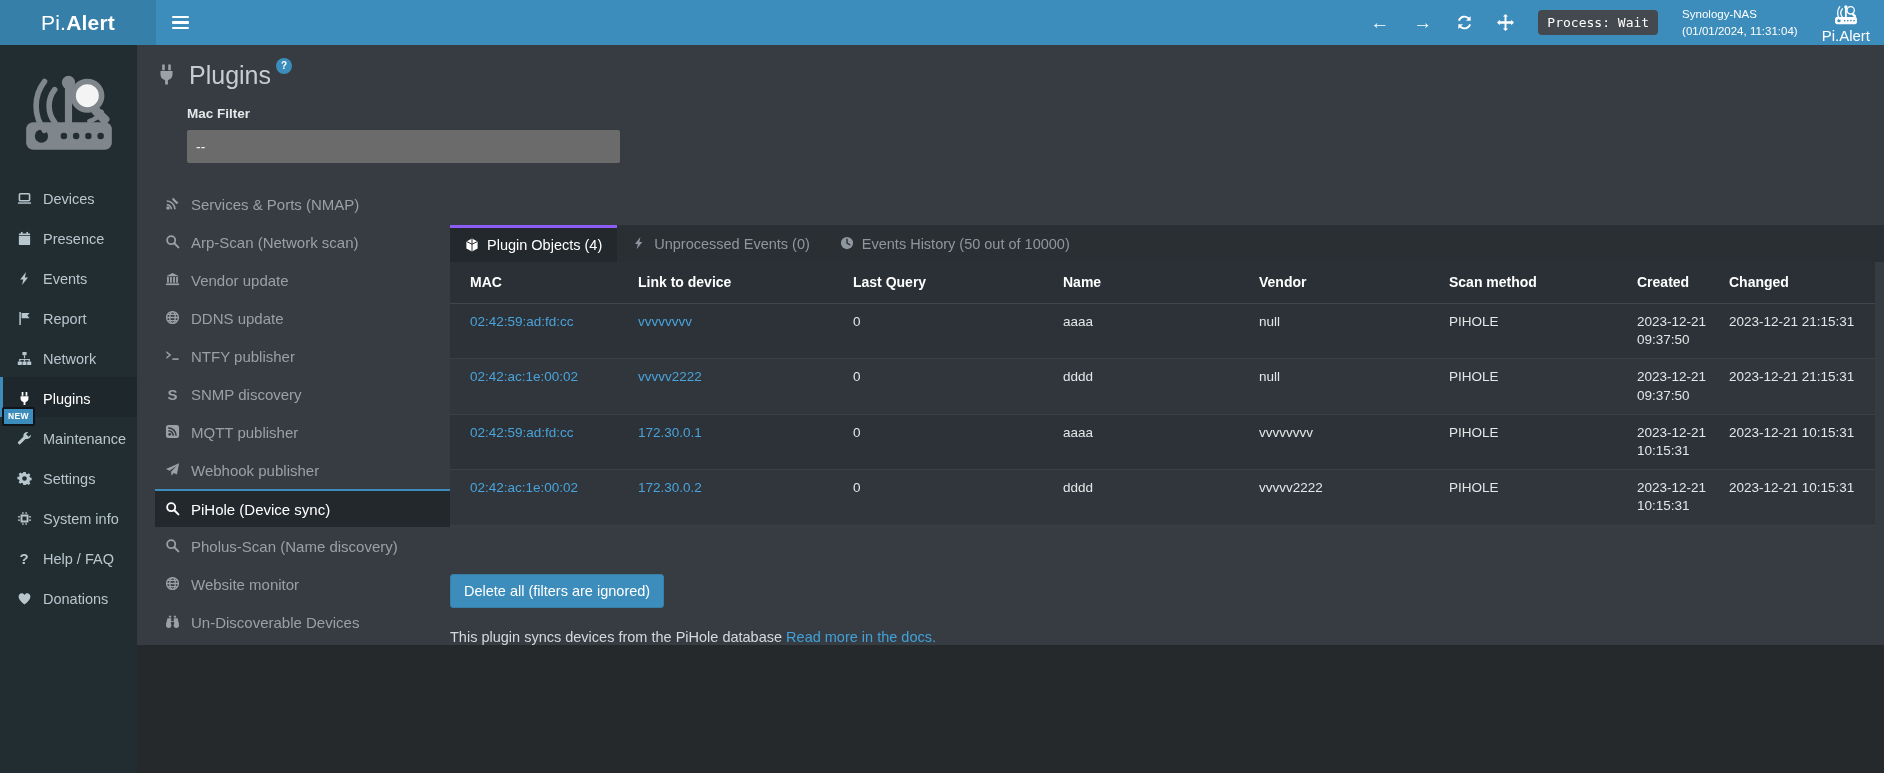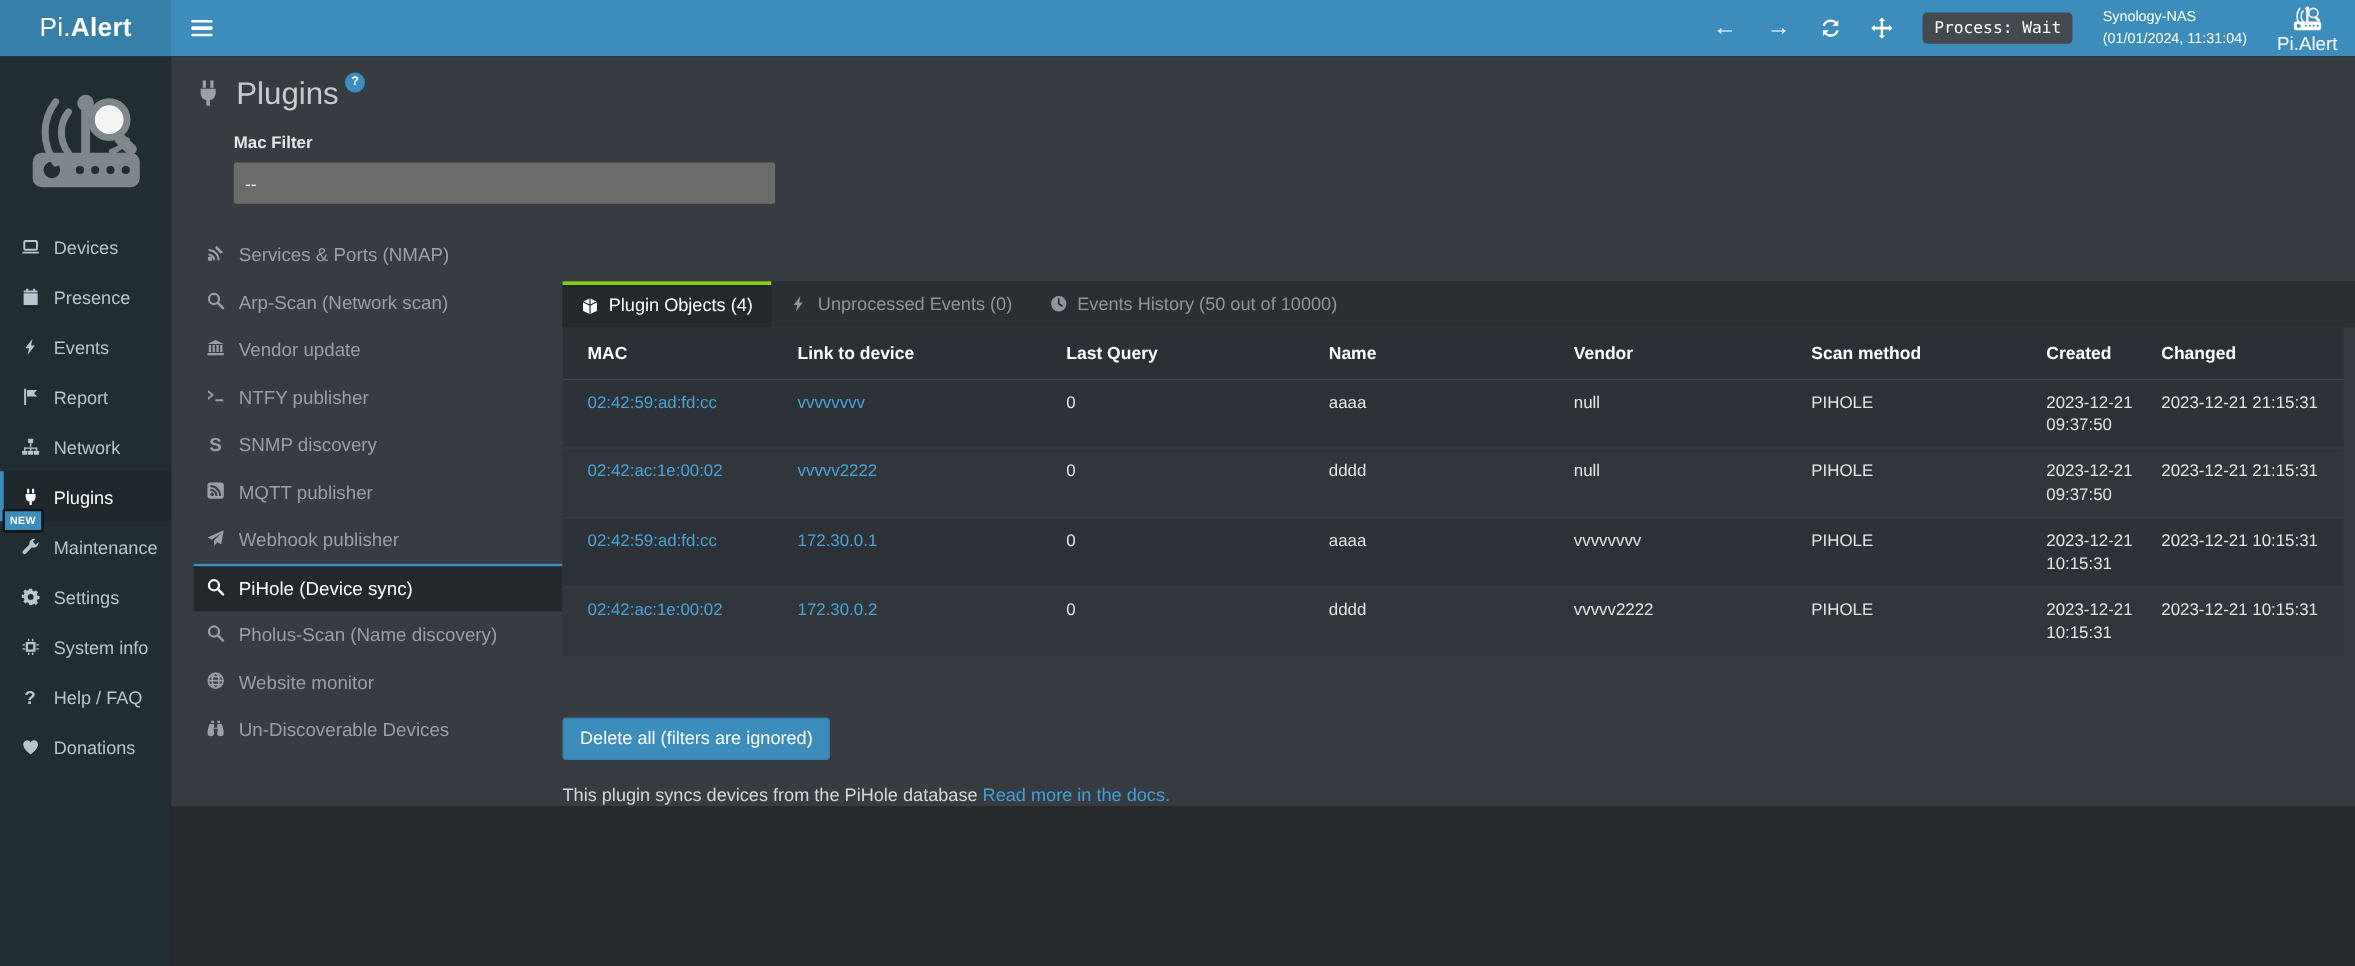--- a/index.html
+++ b/index.html
@@ -1,21 +1,21 @@
 <!DOCTYPE html>
 <html><head>
 <meta charset="utf-8">
 <style>
   * { margin:0; padding:0; box-sizing:border-box; }
   html,body { width:1884px; height:773px; overflow:hidden; background:#26292c;
     font-family:"Liberation Sans", sans-serif; }
 
   
   .topbar { height:45px; display:flex; background:#3c8dbc; color:#fff; }
-  .brand { width:137px; background:#367fa9; display:flex; align-items:center; justify-content:center;
+  .brand { width:156px; background:#367fa9; display:flex; align-items:center; justify-content:center;
     font-size:21px; letter-spacing:.2px; flex:none; }
   .brand b { font-weight:700; }
   .topnav { flex:1; display:flex; align-items:center; padding:0 14px 0 12px; }
   .hamburger { width:38px; height:45px; display:flex; flex-direction:column; justify-content:center;
     gap:3px; cursor:pointer; padding-left:4px; }
   .hamburger span { width:17px; height:2.5px; background:#fff; border-radius:1px; }
   .top-right { margin-left:auto; display:flex; align-items:center; gap:24px; }
   .nav-ico { font-size:19px; font-weight:bold; color:#fff; cursor:pointer; line-height:1; }
   .nav-ico svg { width:17px; height:17px; display:block; }
   .proc-badge { font-family:"DejaVu Sans Mono", monospace; font-size:13px; background:#43494e;
@@ -57,21 +57,21 @@
   .plugin-nav { width:295px; flex:none; }
   .pnav-item { display:flex; align-items:center; gap:9px; padding:9px 8px; color:#9aa0a6;
     font-size:15px; cursor:pointer; min-height:38px; }
   .pnav-item.active { background:#23282d; color:#fff; border-top:2px solid #3c8dbc; }
   .pnav-item .icon { width:19px; text-align:center; font-size:15px; flex:none; }
 
   .tab-panel { flex:1; margin-top:40px; min-width:0; }
   .tab-strip { display:flex; background:#2a2f34; height:37px; }
   .tab { display:flex; align-items:center; gap:8px; padding:0 15px; font-size:14.5px; color:#8f979e;
     cursor:pointer; }
-  .tab.active { background:#23282c; color:#fff; border-top:3px solid #84cc16; }
+  .tab.active { background:#23282c; color:#fff; border-top:3px solid #8b5cf6; }
   .tab .icon { font-size:14px; }
 
   .obj-table { margin-right:9px; }
   .trow { display:grid; grid-template-columns:178px 215px 210px 196px 190px 188px 92px 1fr;
     align-items:start; border-bottom:1px solid #3a4046; }
   .trow > div { padding:9px 10px; font-size:13.5px; color:#e4e6e8; line-height:1.35; word-break:break-word; }
   .trow > div:first-child { padding-left:20px; }
   .thead { background:#2a3035; border-bottom:1px solid #40464d; }
   .thead > div { font-weight:700; font-size:14px; color:#fff; padding-top:11px; padding-bottom:11px; }
   .trow.odd  { background:#2c3237; }
@@ -295,20 +295,28 @@
             </div>
             <div class="pnav-item">
               <span class="icon"><svg viewBox="0 0 16 16" fill="currentColor">
                   <path d="M8 1l7 3.5H1z"></path>
                   <path d="M2.2 5.4h1.9v6H2.2zM5.4 5.4h1.9v6H5.4zM8.7 5.4h1.9v6H8.7zM11.9 5.4h1.9v6h-1.9z"></path>
                   <path d="M1 12.2h14V14H1z"></path>
                 </svg></span>
               <span>Vendor update</span>
             </div>
             <div class="pnav-item">
+              <span class="icon"><svg viewBox="0 0 16 16" fill="none" stroke="currentColor" stroke-width="1.4">
+                  <circle cx="8" cy="8" r="6.3"></circle>
+                  <ellipse cx="8" cy="8" rx="2.9" ry="6.3"></ellipse>
+                  <path d="M1.7 8h12.6M2.7 4.6h10.6M2.7 11.4h10.6"></path>
+                </svg></span>
+              <span>DDNS update</span>
+            </div>
+            <div class="pnav-item">
               <span class="icon"><svg viewBox="0 0 16 16" fill="currentColor">
                   <path d="M1.5 3.2l5.2 4.3-5.2 4.3V9.6l2.9-2.1-2.9-2.1z"></path>
                   <path d="M7.8 11h6.7v1.7H7.8z"></path>
                 </svg></span>
               <span>NTFY publisher</span>
             </div>
             <div class="pnav-item">
               <span class="icon"><b class="ticon">S</b></span>
               <span>SNMP discovery</span>
             </div>

